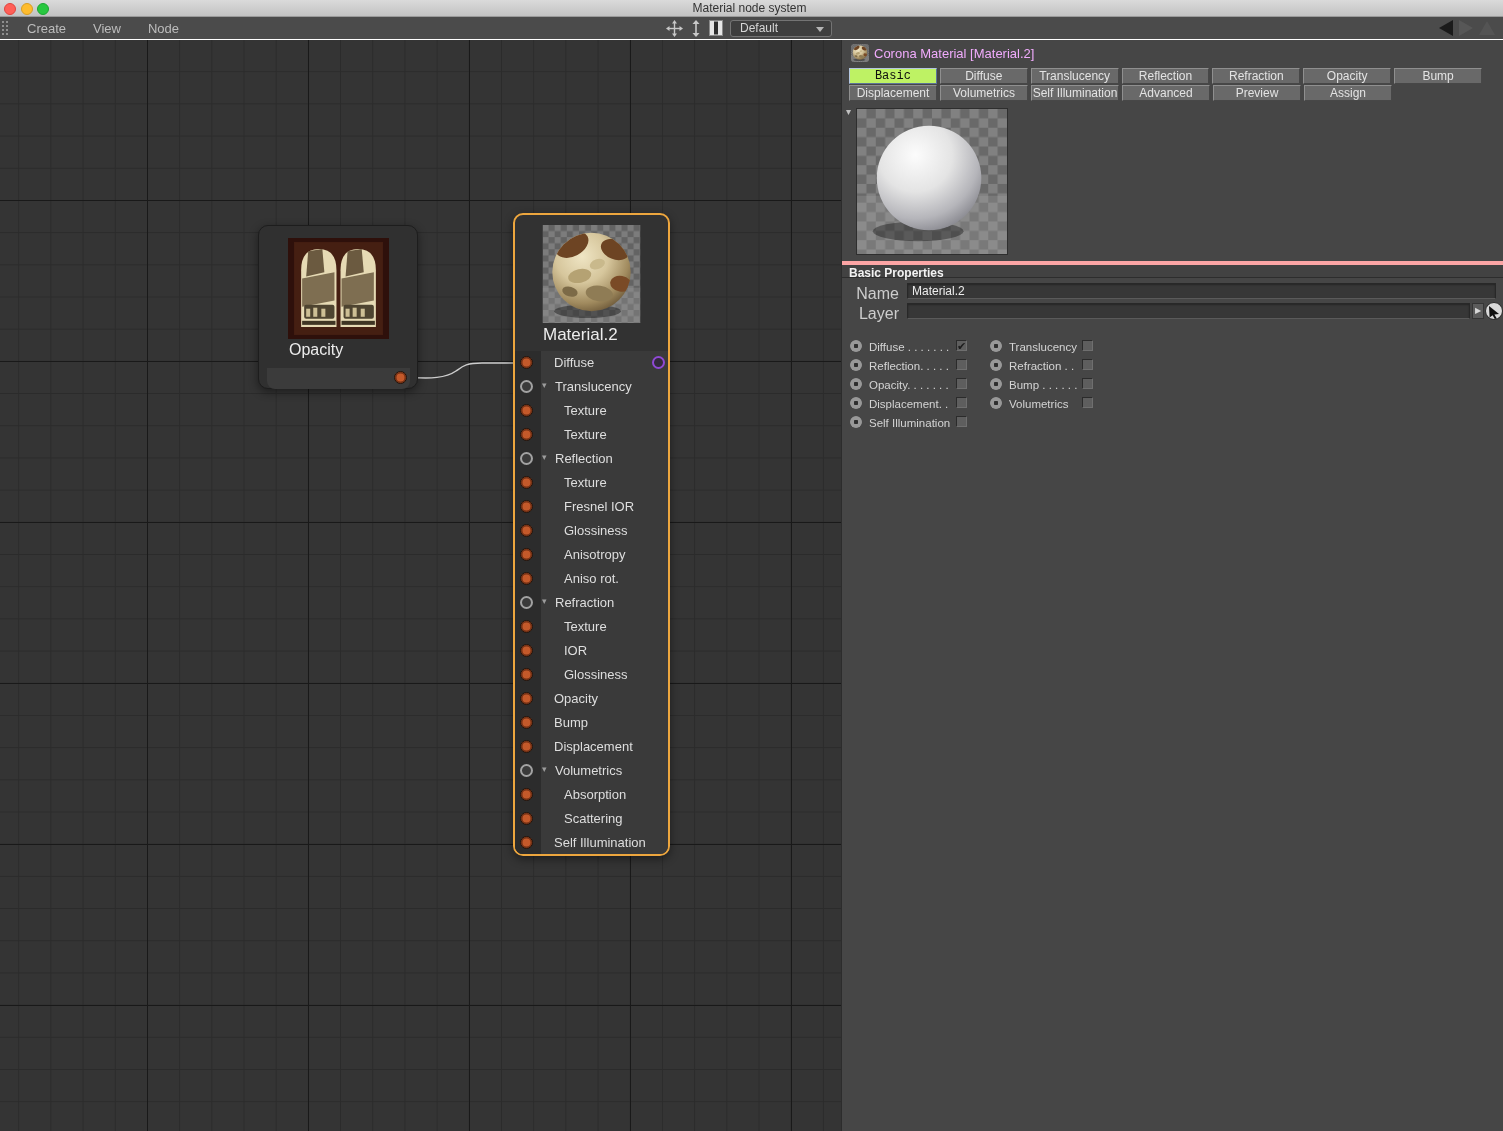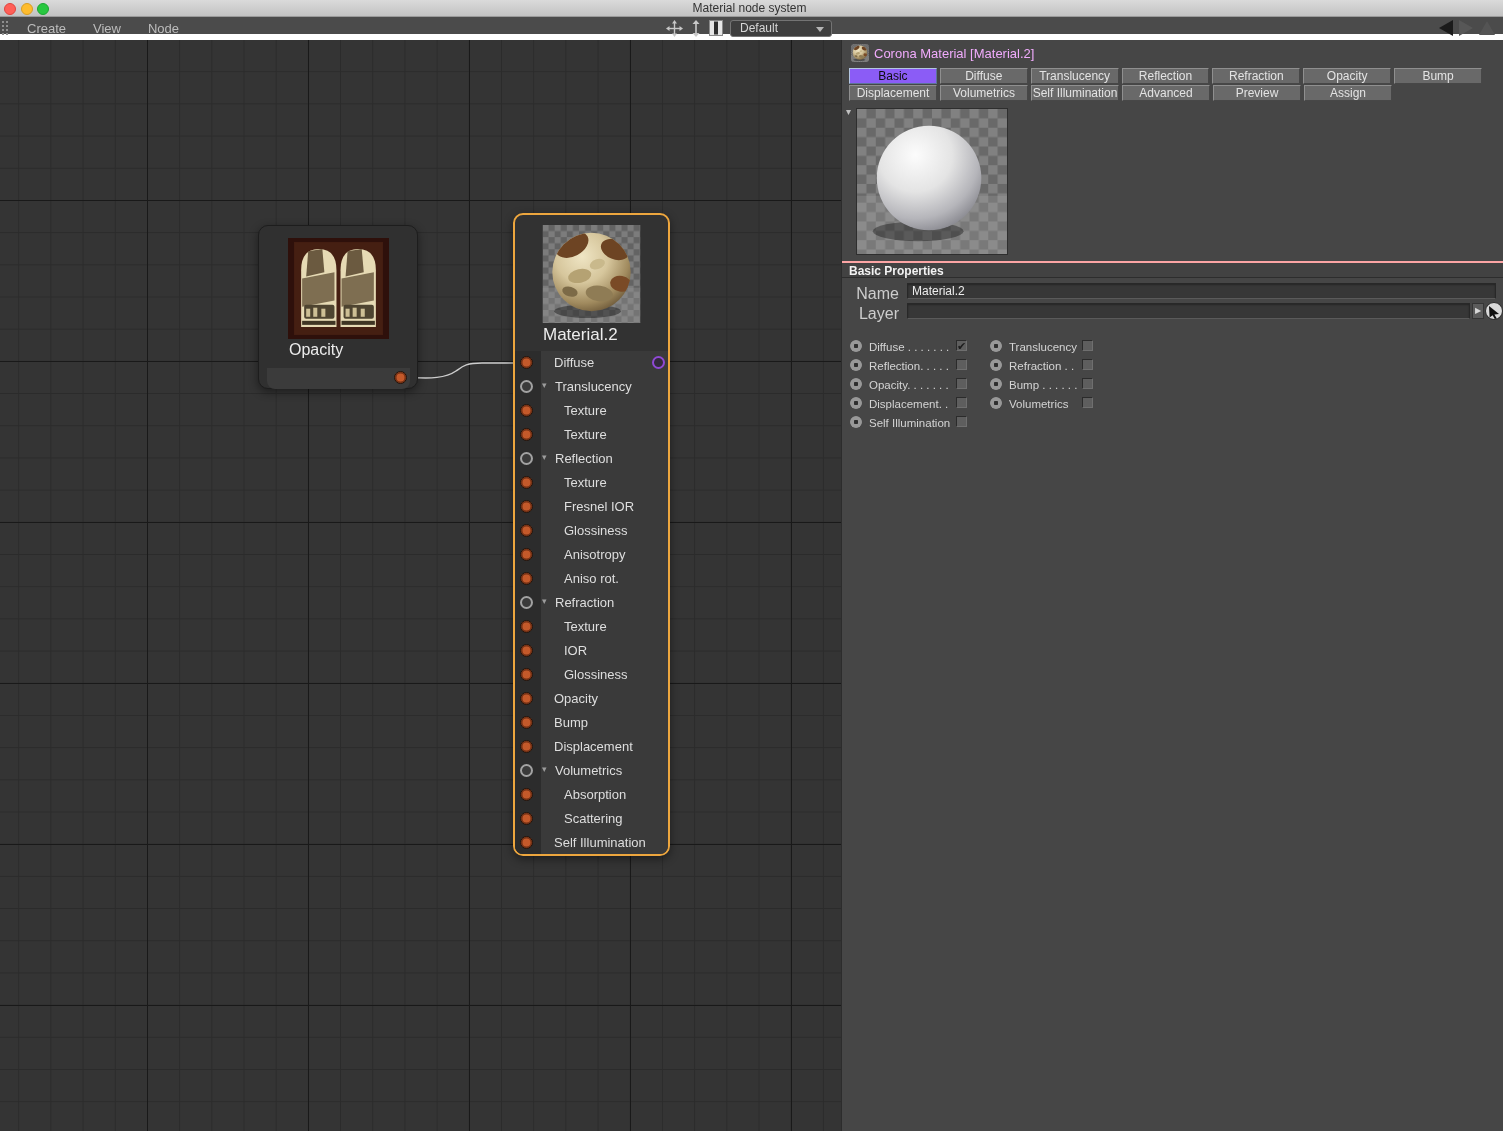--- a/index.html
+++ b/index.html
@@ -9,21 +9,21 @@
   
   .titlebar{position:absolute;left:0;top:0;width:100%;height:17px;
     background:linear-gradient(#dadada,#c2c2c2);border-bottom:1px solid #9a9a9a;}
   .title{position:absolute;left:0;right:4px;top:1px;text-align:center;font-size:12px;color:#333;font-weight:500;}
   .tl{position:absolute;top:3px;width:12px;height:12px;border-radius:50%;}
   .tl.red{left:4px;background:#ff5f57;border:1px solid #e0443e;}
   .tl.yellow{left:21px;background:#febc2e;border:1px solid #d89e24;}
   .tl.green{left:37px;background:#28c840;border:1px solid #1da633;}
 
   
-  .menubar{position:absolute;left:0;top:17px;width:100%;height:23px;background:#4b4b4b;border-bottom:6px solid #ffffff;padding-left:44px;}
+  .menubar{position:absolute;left:0;top:17px;width:100%;height:23px;background:#4b4b4b;border-bottom:1px solid #ffffff;padding-left:44px;}
   .grip{position:absolute;left:1px;top:3px;width:9px;height:17px;
     background-image:radial-gradient(circle at 2px 2px,#8e8e8e 1px,transparent 1.3px);
     background-size:4px 4px;}
   .menus{position:absolute;left:27px;top:0;height:22px;display:flex;gap:27px;align-items:center;}
   .menu-item{font-size:13px;color:#bcbcbc;cursor:default;}
   .mb-tools{position:absolute;left:666px;top:0;height:22px;display:flex;align-items:center;gap:7px;}
   .mb-tools svg{display:block;}
   .dropdown{width:102px;height:17px;background:#3e3e3e;border:1px solid #747474;border-radius:3px;
     position:relative;color:#d6d6d6;font-size:12px;line-height:15px;padding-left:9px;}
   .dropdown .dd-arrow{position:absolute;right:7px;top:6px;width:0;height:0;
@@ -73,25 +73,25 @@
 
   
   .panel{position:absolute;left:841px;top:40px;right:0;bottom:0;background:#464646;border-left:1px solid #2c2c2c;}
   .phead-icon{position:absolute;left:9px;top:4px;width:18px;height:18px;border-radius:3px;overflow:hidden;}
   .phead-title{position:absolute;left:32px;top:6px;font-size:13px;color:#f0abfc;}
   .tabrow{position:absolute;display:grid;gap:3px;}
   .tabrow1{left:7px;top:28px;width:633px;grid-template-columns:repeat(7,1fr);}
   .tabrow2{left:7px;top:45px;width:543px;grid-template-columns:repeat(6,1fr);}
   .tab{height:16px;background:#696969;border:1px solid;border-color:#8f8f8f #474747 #474747 #8f8f8f;
     color:#e3e3e3;font-size:12px;line-height:14px;text-align:center;padding:0;cursor:default;white-space:nowrap;overflow:hidden;}
-  .tab.selected{background:#8b5cf6;border-color:#b3c6e0 #5d7499 #5d7499 #b3c6e0;color:#0e0e0e;}
+  .tab.selected{background:#bef264;border-color:#b3c6e0 #5d7499 #5d7499 #b3c6e0;color:#0e0e0e;font-family:Liberation Mono, monospace;}
   .pv-disclosure{position:absolute;left:4px;top:66px;font-size:10px;color:#c0c0c0;}
   .preview{position:absolute;left:14px;top:68px;width:152px;height:147px;border:1px solid #2e2e2e;}
   .section{position:absolute;left:0;right:0;top:221px;height:17px;background:#424242;
-    border-top:2px solid #fca5a5;border-bottom:1px solid #2d2d2d;}
+    border-top:4px solid #fca5a5;border-bottom:1px solid #2d2d2d;}
   .section span{padding-left:7px;font-size:12px;font-weight:bold;color:#f2f2f2;line-height:16px;display:block;}
   .frow-label{position:absolute;width:57px;text-align:right;font-size:16px;color:#cdcdcd;}
   .tfield{position:absolute;height:16px;background:#373737;border:1px solid #282828;border-bottom-color:#5a5a5a;
     box-shadow:inset 0 1px 2px rgba(0,0,0,.35);color:#ededed;font-size:12px;padding:0 4px;outline:none;}
   .mini-btn{position:absolute;width:12px;height:16px;background:#5c5c5c;border:1px solid #353535;
     color:#d8d8d8;font-size:8px;line-height:14px;text-align:center;padding:0;}
   .pick-btn{position:absolute;width:18px;height:18px;border-radius:50%;background:#d9d9d9;border:1px solid #2a2a2a;padding:0;}
   .pick-btn svg{display:block;margin:2px auto 0;}
 
   .channels{position:absolute;left:6px;top:297px;display:grid;grid-template-columns:140px 160px;grid-auto-rows:19px;}

